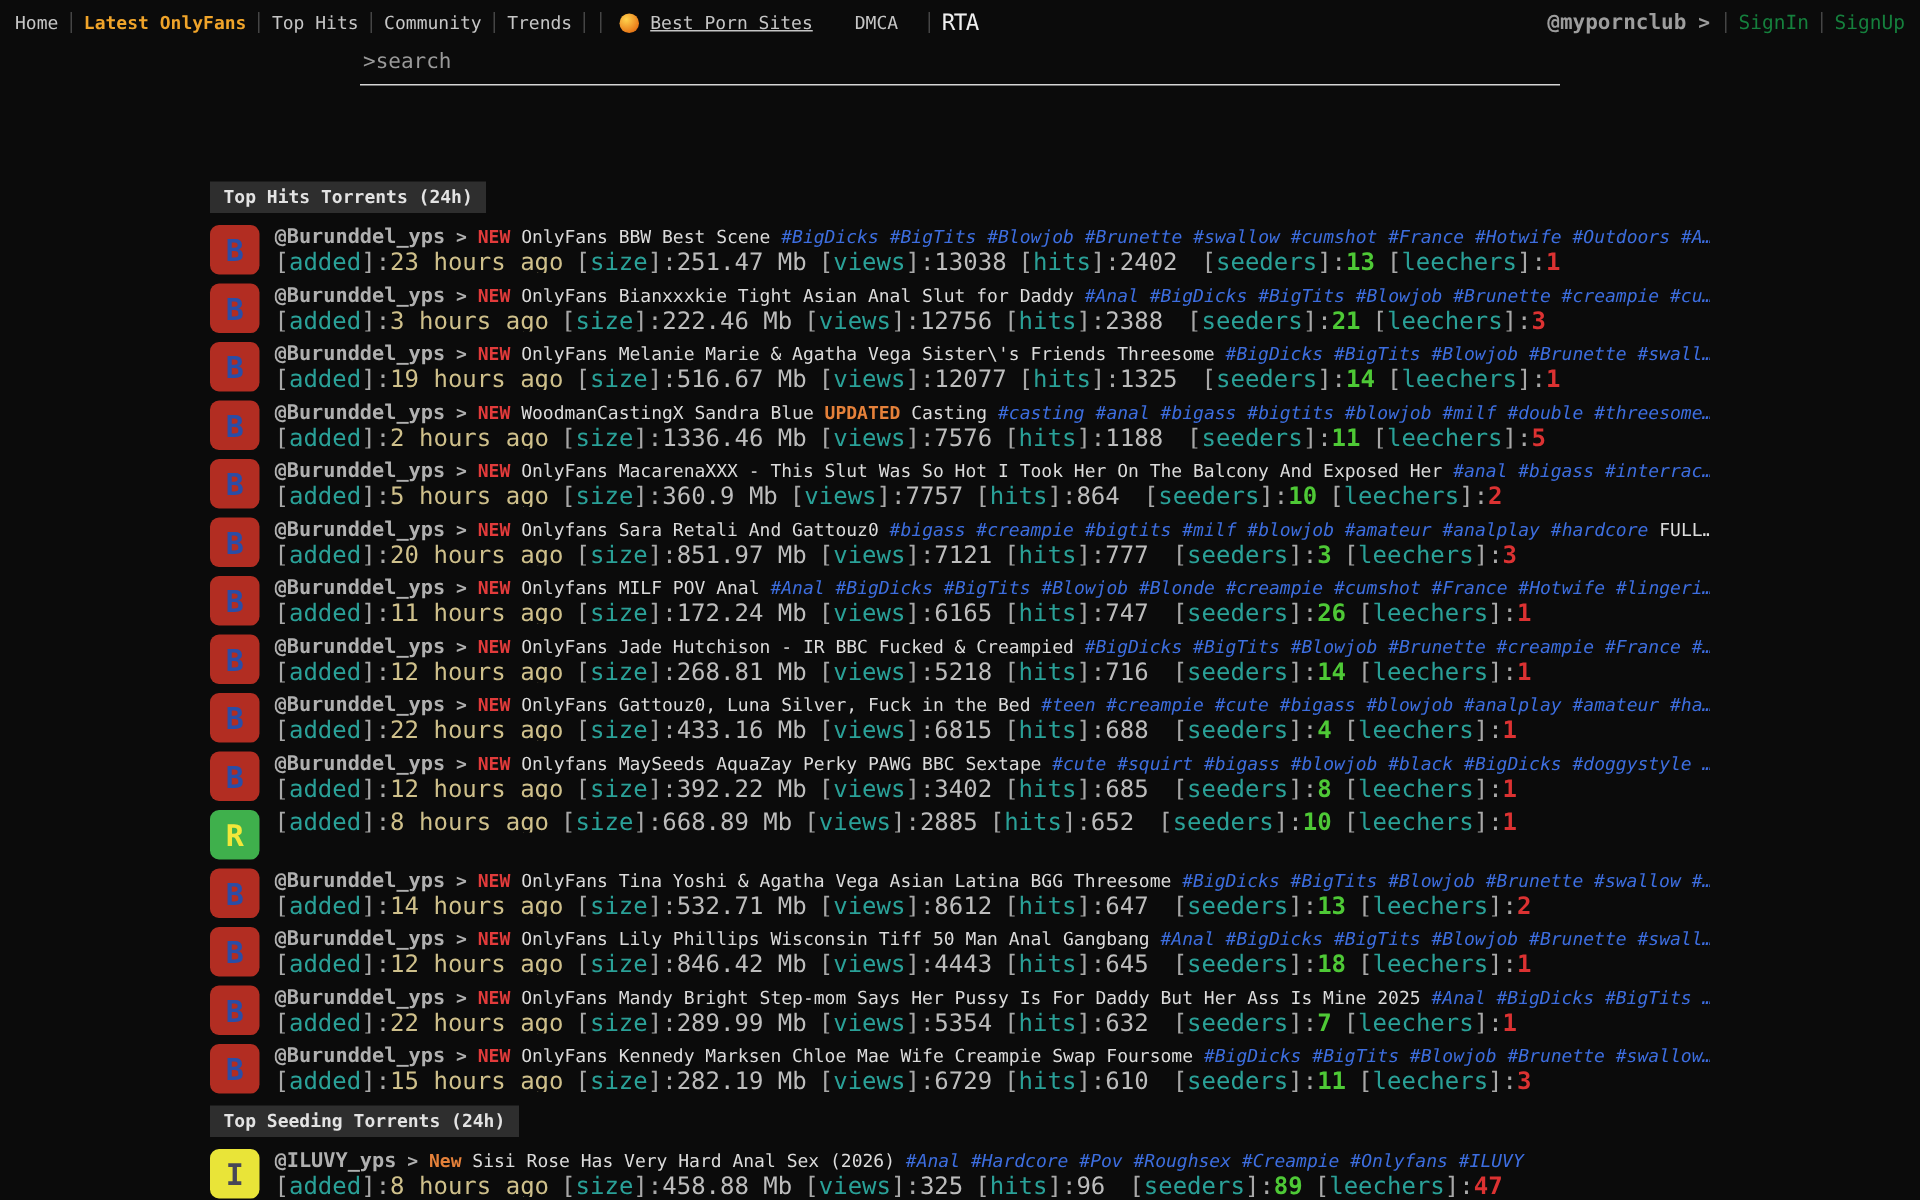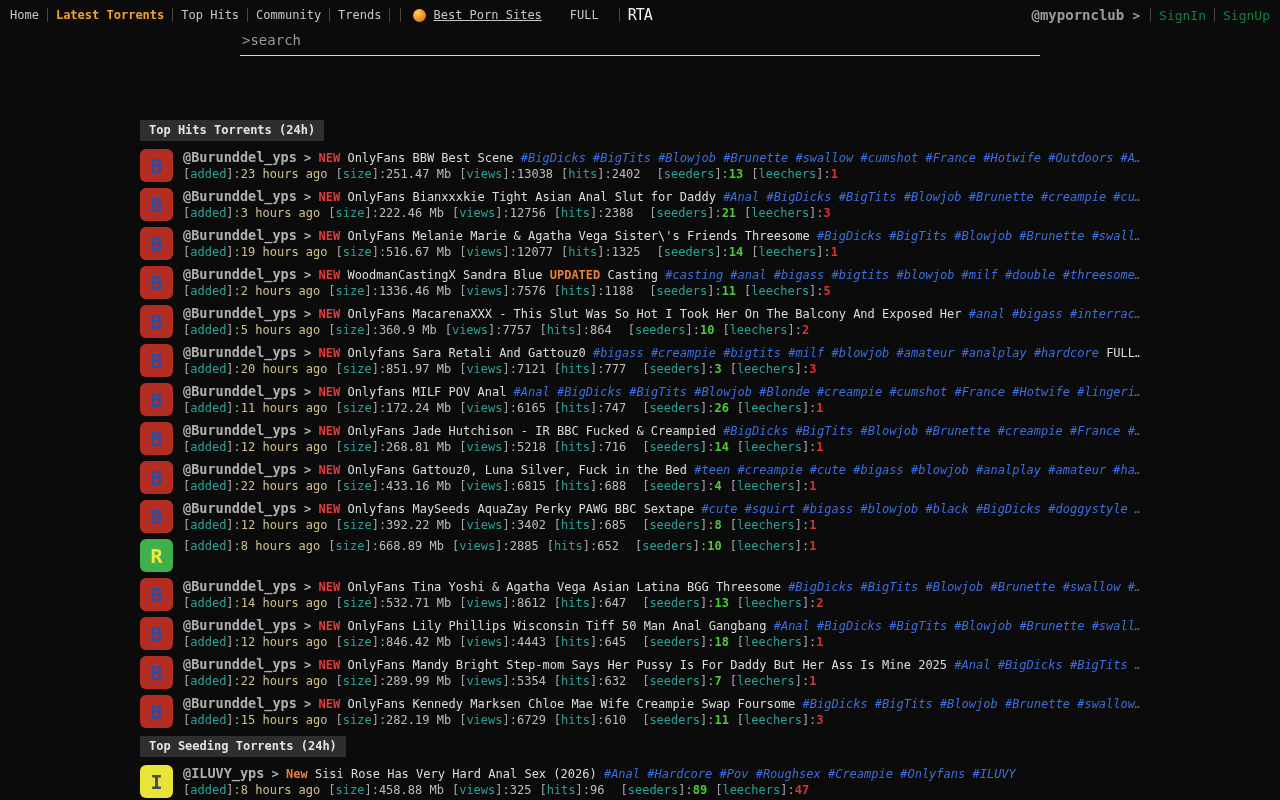--- a/index.html
+++ b/index.html
@@ -42,48 +42,48 @@
   .col{flex:1;min-width:0;overflow:hidden}
   .l1,.l2{white-space:nowrap;overflow:hidden}
   .l1{font-size:12px;line-height:17px;color:#dcdcdc}
   .user{color:#b0b0b0;font-weight:bold;font-size:13.5px;cursor:pointer}
   .chev2{color:#b0b0b0;font-weight:bold}
   .badge-red{color:var(--badge_red);font-weight:bold}
   .badge-orange{color:var(--badge_orange);font-weight:bold}
   .t-plain{color:#dcdcdc;cursor:pointer}
   .t-updated{color:var(--badge_orange);font-weight:bold;cursor:pointer}
   .t-tag{color:var(--tag_blue);font-style:italic;cursor:pointer}
-  .l2{font-size:12px;line-height:15px}
+  .l2{font-size:16px;line-height:15px}
   .pair{margin-right:8px}
   .gap{margin-left:8px}
   .mb{color:#a8a8a8}
   .mk{color:var(--meta_key)}
   .mv-time{color:var(--time_khaki)}
   .mv-num{color:#bdbdbd}
   .mv-seed{color:var(--seeders_green);font-weight:bold}
   .mv-leech{color:var(--leechers_red);font-weight:bold}
 </style>
 </head>
 <body>
 
 <nav>
   <a>Home</a>
   <span class="vd"></span>
-  <a class="active">Latest Torrents</a>
+  <a class="active">Latest OnlyFans</a>
   <span class="vd"></span>
   <a>Top Hits</a>
   <span class="vd"></span>
   <a>Community</a>
   <span class="vd"></span>
   <a>Trends</a>
   <span class="vd"></span>
   <span class="vd" style="margin-left:2px"></span>
   <span class="bps-icon"></span>
   <a class="bps">Best Porn Sites</a>
-  <a class="dmca">FULL</a>
+  <a class="dmca">DMCA</a>
   <span class="vd"></span>
   <span class="rta">RTA</span>
   <span class="right">
     <span class="me">@mypornclub</span>
     <span class="chev">&gt;</span>
     <span class="vd"></span>
     <a>SignIn</a>
     <span class="vd"></span>
     <a>SignUp</a>
   </span>

